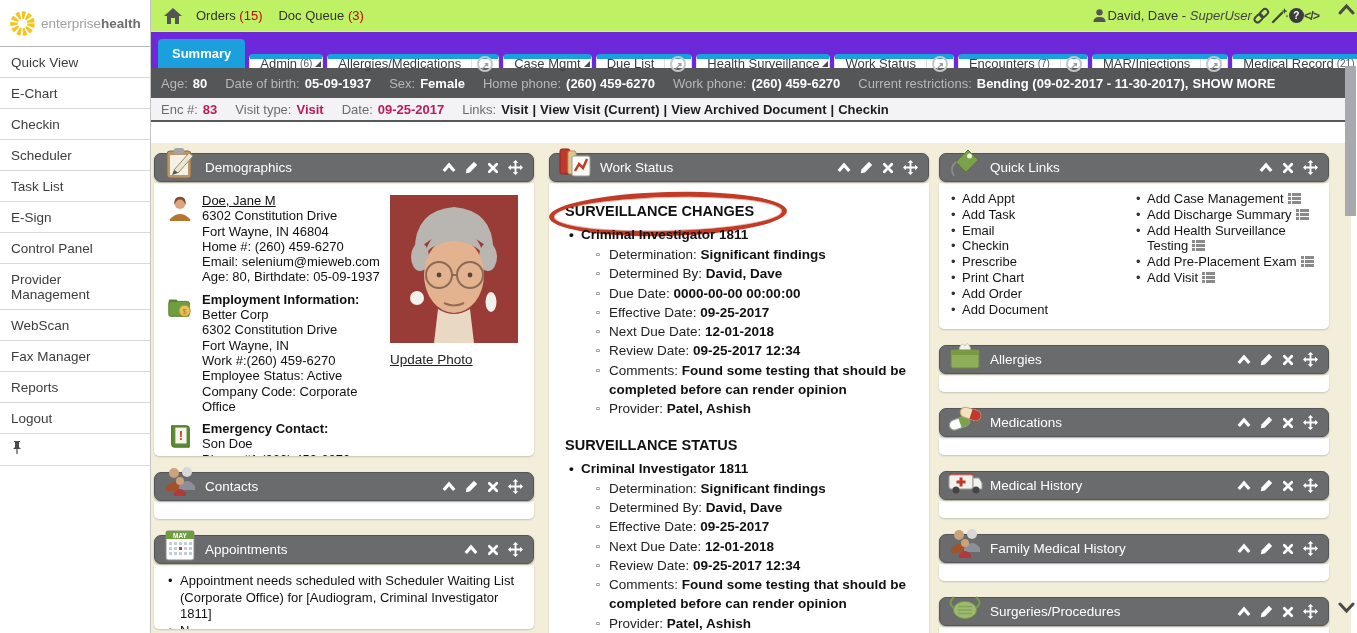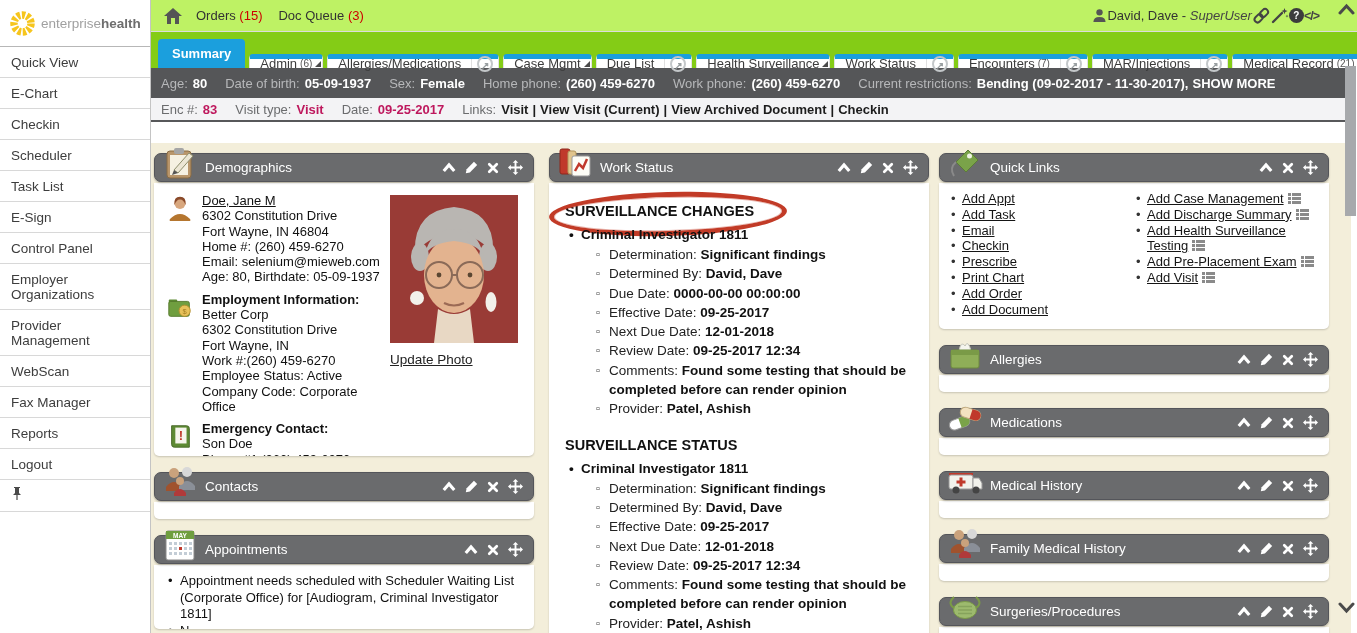--- a/index.html
+++ b/index.html
@@ -26,21 +26,21 @@
   .nav-link .count { color:#c00; }
   #user-cluster { margin-left:auto; display:flex; align-items:center; }
   #user-name { font-size:13px; color:#333; }
   #user-name i { color:#444; }
   .help-circle { width:15px; height:15px; border-radius:50%; background:#3c3c3c;
                  color:#fff; font-size:10px; font-weight:bold; text-align:center;
                  line-height:15px; }
   .code-glyph { font-size:12.5px; font-weight:bold; color:#444; letter-spacing:-1px; }
 
   
-  #tabbar { height:36px; background:#84cc16; display:flex; align-items:flex-end;
+  #tabbar { height:36px; background:#6d28d9; display:flex; align-items:flex-end;
             padding-left:5px; }
   .tab { display:flex; align-items:stretch; height:14px; margin:0 2px;
          background:#fff; border-radius:4px 4px 0 0; position:relative;
          border:1px solid #e2e2e2; border-bottom:none; border-top:5px solid #1b9fdd;
          cursor:pointer; }
   .tab-label { display:flex; align-items:center; padding:0 10px; font-size:13px;
                color:#3c3c3c; white-space:nowrap; }
   .tab-count { font-size:10px; color:#555; margin-left:3px; }
   .tab.active { background:#1b9fdd; border:none; height:29px; }
   .tab.active .tab-label { color:#fff; font-weight:bold; padding:0 14px; }
@@ -131,21 +131,21 @@
   .ws-l2 li::before { content:"\25AB"; position:absolute; left:31px; top:0;
                       font-size:11px; color:#444; }
   .ws-l2 b { color:#111; }
 
   
   #ql-body { height:146px; padding:8px 10px; display:flex; }
   .ql-col { flex:1; list-style:none; }
   .ql-col li { font-size:13px; line-height:15.8px; padding-left:13px;
                position:relative; color:#151515; }
   .ql-col li::before { content:"\2022"; position:absolute; left:2px; color:#333; }
-  .ql-link { text-decoration:underline; cursor:pointer;text-align:center; }
+  .ql-link { cursor:pointer;text-align:center; }
   .grid-ic { display:inline-block; vertical-align:-1px; margin-left:4px; }
 
   
   #scroll-strip { position:absolute; right:0; top:0; width:13px; height:633px;
                   z-index:9; }
   #scroll-thumb { position:absolute; right:1px; top:66px; width:11px; height:150px;
                   background:#a7a9ac; cursor:pointer; }
   .caret { position:absolute; right:2px; cursor:pointer; }
   #caret-up { top:3px; }
   #caret-down { top:601px; }
@@ -161,21 +161,20 @@
     <span class="lt"><span>enterprise</span><b>health</b></span>
   </div>
   <div id="side-items">
       <div class="side-item">Quick View</div>
       <div class="side-item">E-Chart</div>
       <div class="side-item">Checkin</div>
       <div class="side-item">Scheduler</div>
       <div class="side-item">Task List</div>
       <div class="side-item">E-Sign</div>
       <div class="side-item">Control Panel</div>
-      <div class="side-item">Employer Organizations</div>
       <div class="side-item">Provider Management</div>
       <div class="side-item">WebScan</div>
       <div class="side-item">Fax Manager</div>
       <div class="side-item">Reports</div>
       <div class="side-item">Logout</div>
     </div>
   <div class="side-pin">
     <svg width="12" height="15" viewBox="0 0 12 15">
         <path d="M3 1 H9 V2 H8 V7 L10 9 H2 L4 7 V2 H3 Z" fill="#4a4a4a"></path>
         <rect x="5.4" y="9" width="1.2" height="5" fill="#4a4a4a"></rect>

